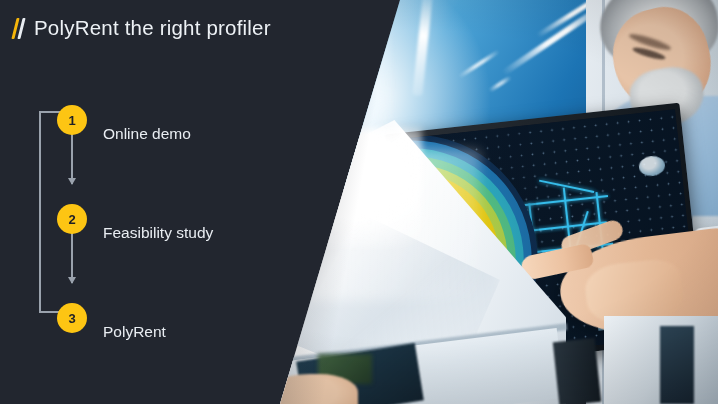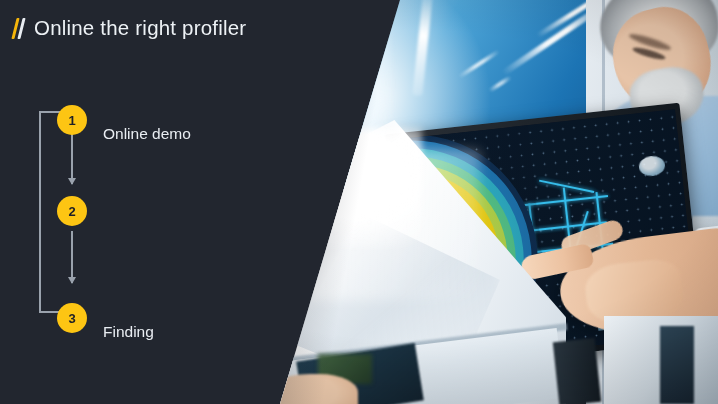--- a/index.html
+++ b/index.html
@@ -444,41 +444,42 @@
     <div class="edgeshade"></div>
   </div>
 
   <div id="panel">
 
     <div class="title-row">
       <span class="slashes">
         <i class="slash-a"></i>
           <i class="slash-b"></i>
       </span>
-      <span class="title-txt">Online the right profiler</span>
+      <span class="title-txt">PolyRent the right profiler</span>
     </div>
 
     <div id="bracket">
       <svg width="46" height="216" viewBox="0 0 46 216" fill="none">
         <path d="M40 8 L10 8 L10 208 L33 208" stroke="#9aa2ad" stroke-width="2" fill="none" stroke-linecap="square"></path>
         <polygon points="33,202.5 43,208 33,213.5" fill="#9aa2ad"></polygon>
       </svg>
     </div>
 
     <div class="arrow" id="a1"></div>
     <div class="arrow" id="a2"></div>
 
     <div class="step" id="step1">
       <span class="bubble">1</span>
       <span class="step-label">Online demo</span>
     </div>
 
     <div class="step" id="step2">
       <span class="bubble">2</span>
+      <span class="step-label">Feasibility study</span>
     </div>
 
     <div class="step" id="step3">
       <span class="bubble">3</span>
-      <span class="step-label">Finding</span>
+      <span class="step-label">PolyRent</span>
     </div>
 
   </div>
 </div>
 
 </body></html>

